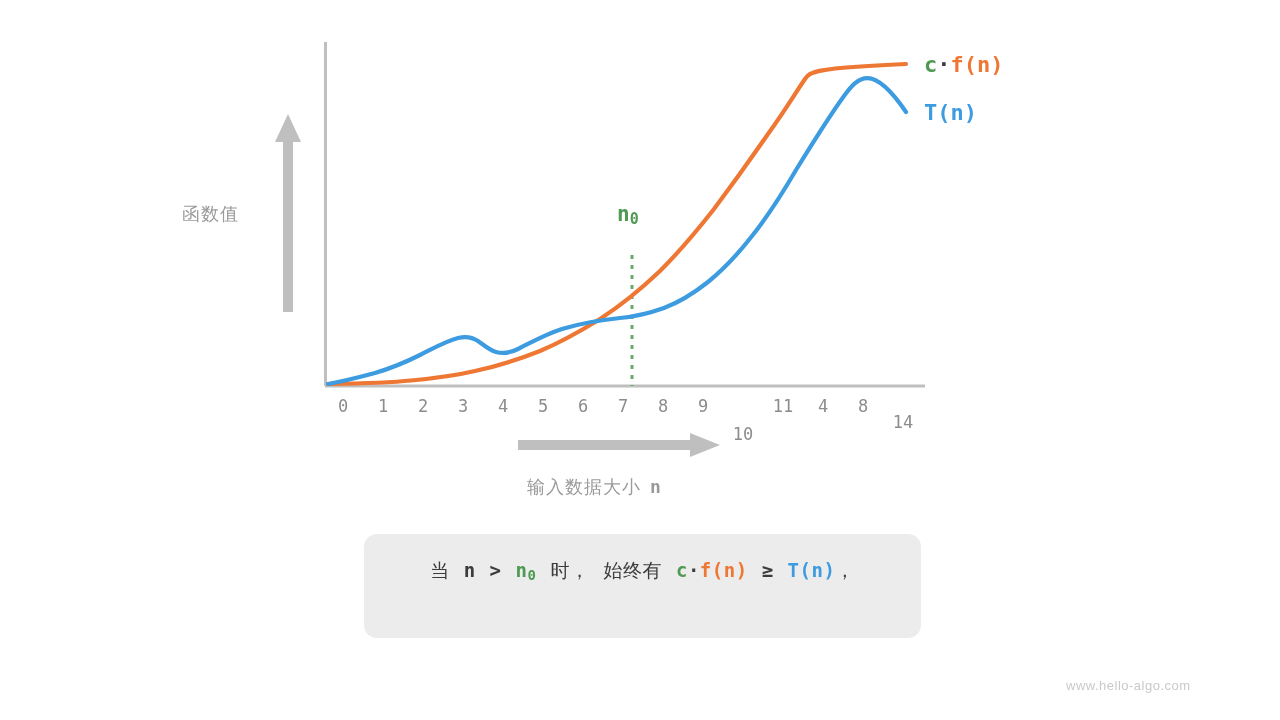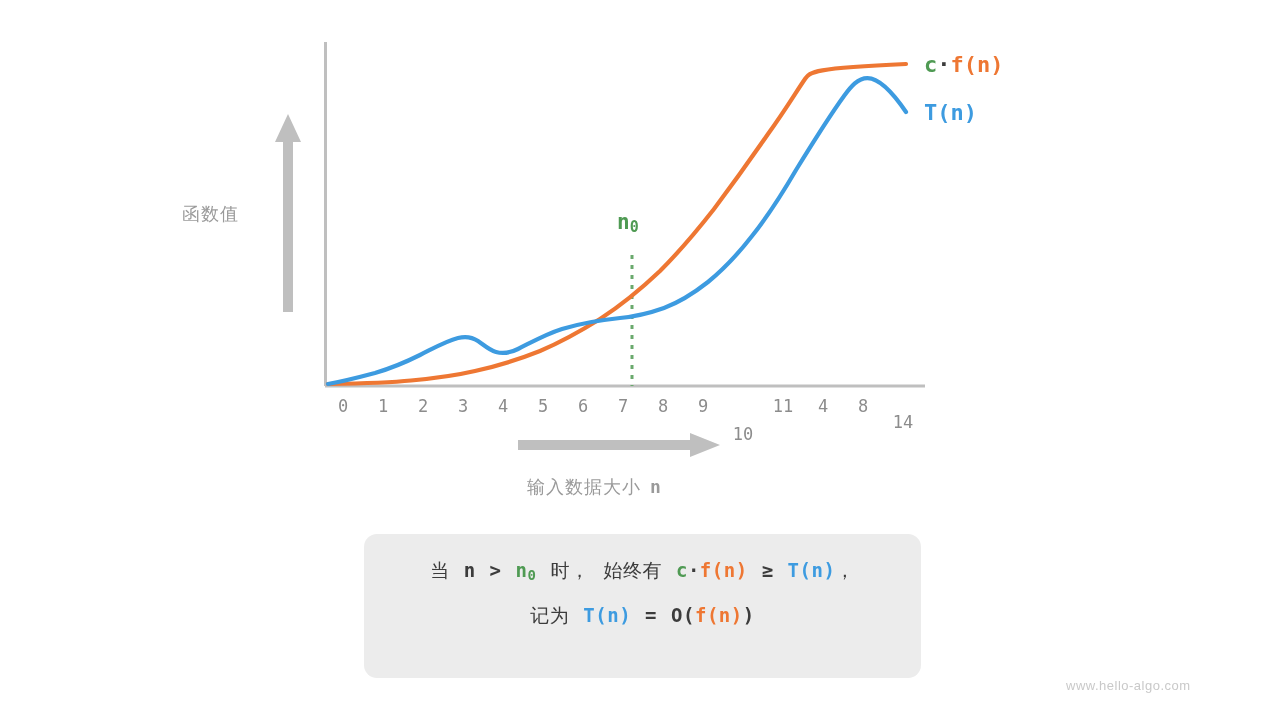--- a/index.html
+++ b/index.html
@@ -64,21 +64,21 @@
   #x-axis-title .var {
     font-family: "DejaVu Sans Mono", "Liberation Mono", monospace;
     font-weight: bold;
     font-size: 18px;
     margin-left: 9px;
   }
 
   #threshold-label {
     position: absolute;
     left: 617px;
-    top: 210px;
+    top: 202px;
     font-family: "DejaVu Sans Mono", "Liberation Mono", monospace;
     font-size: 21px;
     font-weight: bold;
     color: #4f9a53;
     white-space: nowrap;
   }
   #threshold-label .sub {
     font-size: 15px;
     vertical-align: -3px;
   }
@@ -98,21 +98,21 @@
   .c-orange { color: #ee7733; }
   .c-blue   { color: #3d9be0; }
   .c-dark   { color: #3c3c3c; }
 
   
   #caption-box {
     position: absolute;
     left: 364px;
     top: 534px;
     width: 557px;
-    height: 144px;
+    height: 104px;
     background: #ececec;
     border-radius: 13px;
     box-sizing: border-box;
     padding-top: 16px;
   }
   .caption-line {
     text-align: center;
     font-size: 19px;
     color: #3c3c3c;
     line-height: 40px;
@@ -227,19 +227,16 @@
 
 </div>
 
 <div id="caption-box">
 
   <div class="caption-line">
     <span>当</span><span class="sp-wide"></span><span class="tok c-dark">n</span><span class="sp-wide"></span><span class="tok c-dark">&gt;</span><span class="sp-wide"></span><span class="tok c-green">n</span><span class="sub c-green">0</span><span class="sp-wide"></span><span>时，</span><span class="sp-wide"></span><span>始终有</span><span class="sp-wide"></span><span class="tok c-green">c</span><span class="tok c-dark">·</span><span class="tok c-orange">f(n)</span><span class="sp-wide"></span><span class="tok c-dark">≥</span><span class="sp-wide"></span><span class="tok c-blue">T(n)</span><span>，</span>
   </div>
 
 
-  <div class="caption-line">
-    <span>记为</span><span class="sp-wide"></span><span class="tok c-blue">T(n)</span><span class="sp-wide"></span><span class="tok c-dark">=</span><span class="sp-wide"></span><span class="tok c-dark">O(</span><span class="tok c-orange">f(n)</span><span class="tok c-dark">)</span>
-  </div>
 
 </div>
 
 <div id="watermark">www.hello-algo.com</div>
 
 </body></html>

